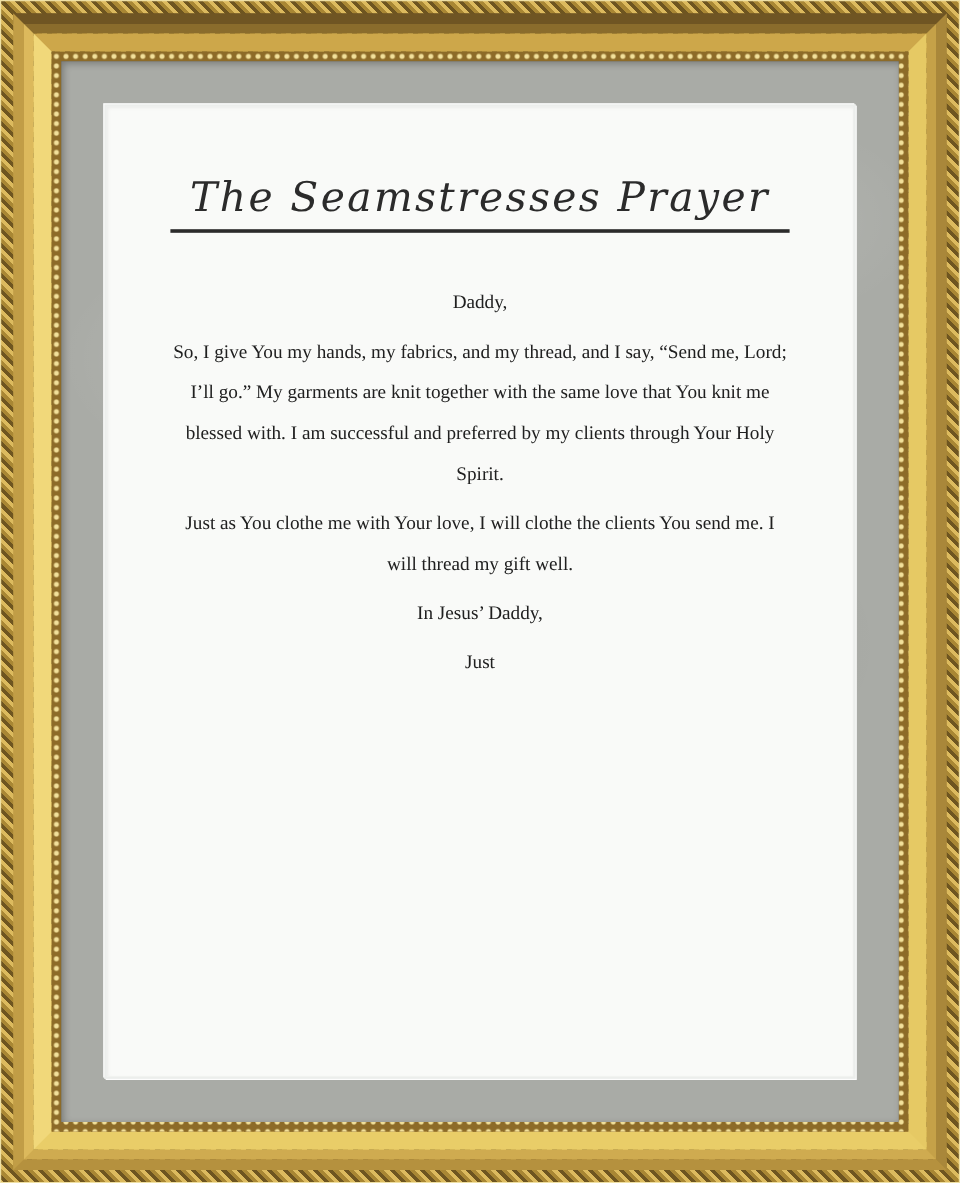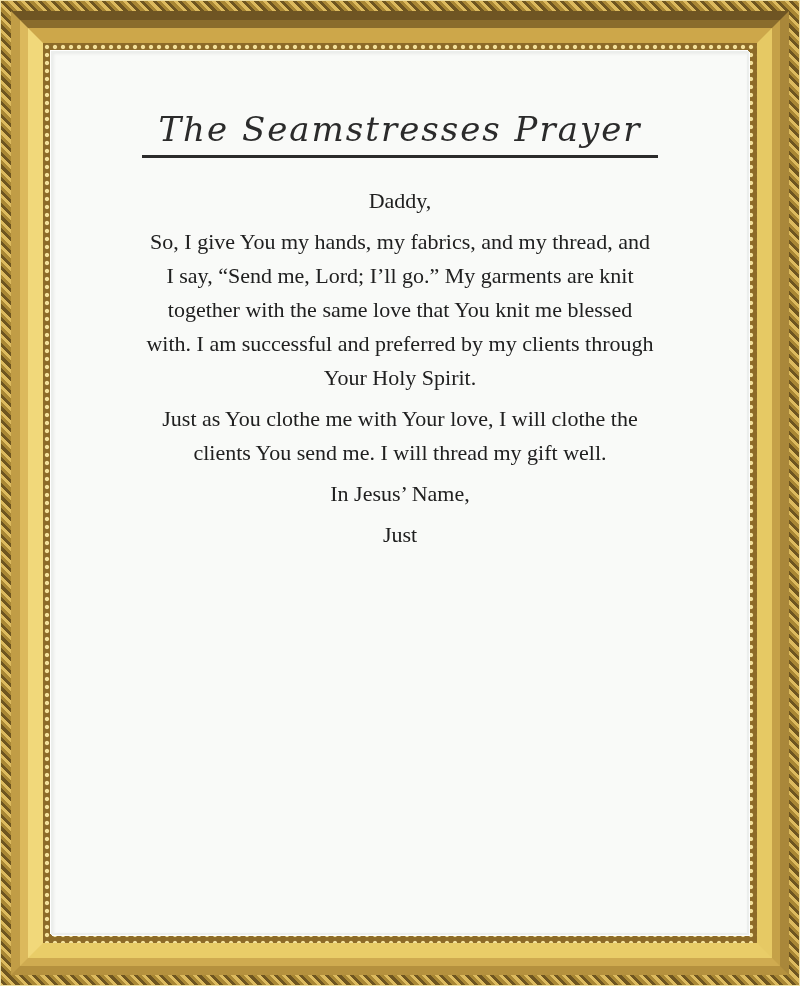--- a/index.html
+++ b/index.html
@@ -63,20 +63,21 @@
     padding: 8px;
     background-color: #8d6b28;
     background-image: radial-gradient(circle at 4px 4px, #f2e09a 1.6px, rgba(0,0,0,0) 2.6px);
     background-size: 8px 8px;
   }
 
   
   .mat {
     width: 100%;
     height: 100%;
+    padding: 36px;
     background-color: #a9aba6;
     background-image:
       radial-gradient(ellipse 220px 140px at 22% 28%, rgba(255,255,255,0.14), rgba(255,255,255,0) 70%),
       radial-gradient(ellipse 260px 180px at 72% 55%, rgba(0,0,0,0.05), rgba(0,0,0,0) 70%),
       radial-gradient(ellipse 200px 120px at 45% 82%, rgba(255,255,255,0.10), rgba(255,255,255,0) 70%),
       radial-gradient(ellipse 180px 120px at 85% 15%, rgba(255,255,255,0.10), rgba(255,255,255,0) 70%);
     box-shadow: inset 2px 2px 6px rgba(0,0,0,0.28);
   }
 
   
@@ -105,22 +106,22 @@
     letter-spacing: 2px;
     color: #2b2b2b;
     margin: 0 0 26px 0;
     padding: 0 16px 7px 16px;
     border-bottom: 3px solid #2b2b2b;
     line-height: 1.1;
   }
 
   .prayer-body {
     max-width: 512px;
-    margin: 0 auto;
-    font-size: 22px;
+    margin: 16px auto;
+    font-size: 16px;
     line-height: 34px;
     font-family: Liberation Serif, serif;
   }
   .prayer-body p {
     margin: 0 0 7px 0;
   }
 </style>
 </head>
 <body>
 
@@ -132,21 +133,21 @@
           <div class="frame-bead">
             <div class="mat">
               <div class="paper">
 
                 <h1 class="prayer-title">The Seamstresses Prayer</h1>
 
                 <div class="prayer-body">
                   <p>Daddy,</p>
                   <p>So, I give You my hands, my fabrics, and my thread, and I say, “Send me, Lord; I’ll go.” My garments are knit together with the same love that You knit me blessed with. I am successful and preferred by my clients through Your Holy Spirit.</p>
                   <p>Just as You clothe me with Your love, I will clothe the clients You send me. I will thread my gift well.</p>
-                  <p>In Jesus’ Name,</p>
+                  <p>In Jesus’ Daddy,</p>
                   <p>Just</p>
                 </div>
 
               </div>
             </div>
           </div>
         </div>
       </div>
     </div>
   </div>

